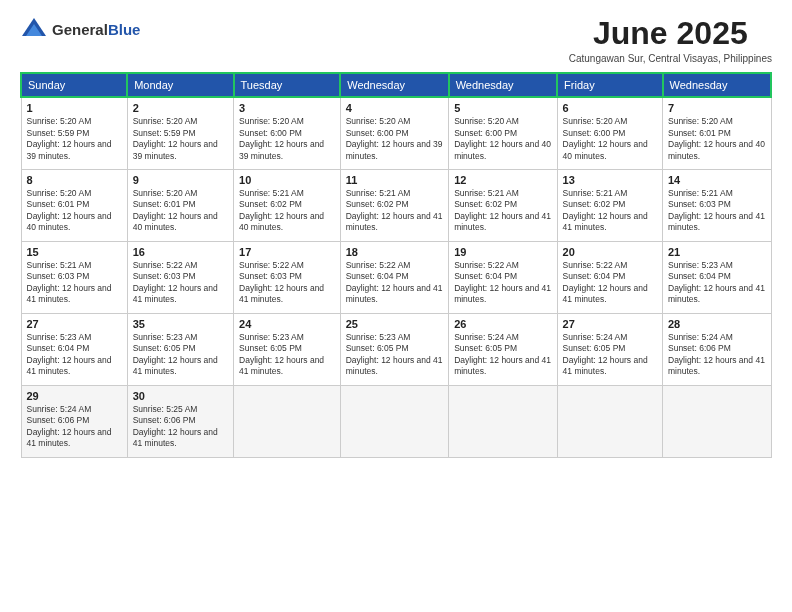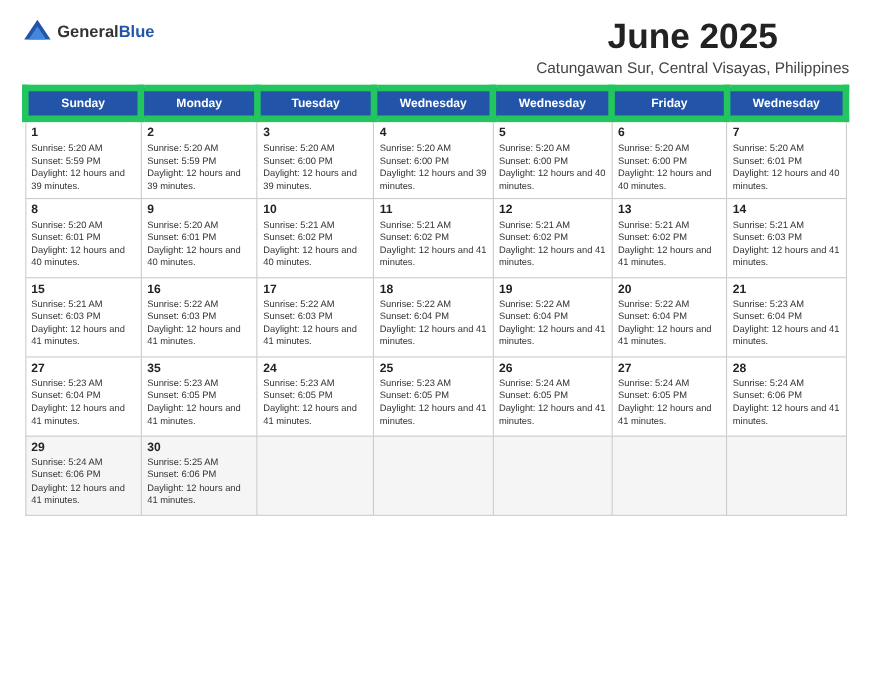--- a/index.html
+++ b/index.html
@@ -48,37 +48,37 @@
     .title-section {
       text-align: center;
     }
     .month-title {
       font-size: 32px;
       font-weight: bold;
       color: #222;
       line-height: 1.1;
     }
     .location-title {
-      font-size: 14px;
+      font-size: 10px;
       color: #444;
       margin-top: 2px;
     }
     .calendar {
       width: 100%;
       border-collapse: collapse;
       font-size: 9.5px;
     }
     .calendar th {
       background: #2255aa;
       color: #fff;
-      text-align: center;
+      text-align: left;
       padding: 5px 6px;
       font-size: 11px;
-      font-weight: bold;
-      border: 6px solid #22c55e;
+      font-weight: normal;
+      border: 2px solid #22c55e;
     }
     .calendar td {
       border: 1px solid #ccc;
       vertical-align: top;
       padding: 4px 5px;
       width: 113px;
       height: 72px;
       background: #fff;
     }
     .calendar tr:last-child td {

